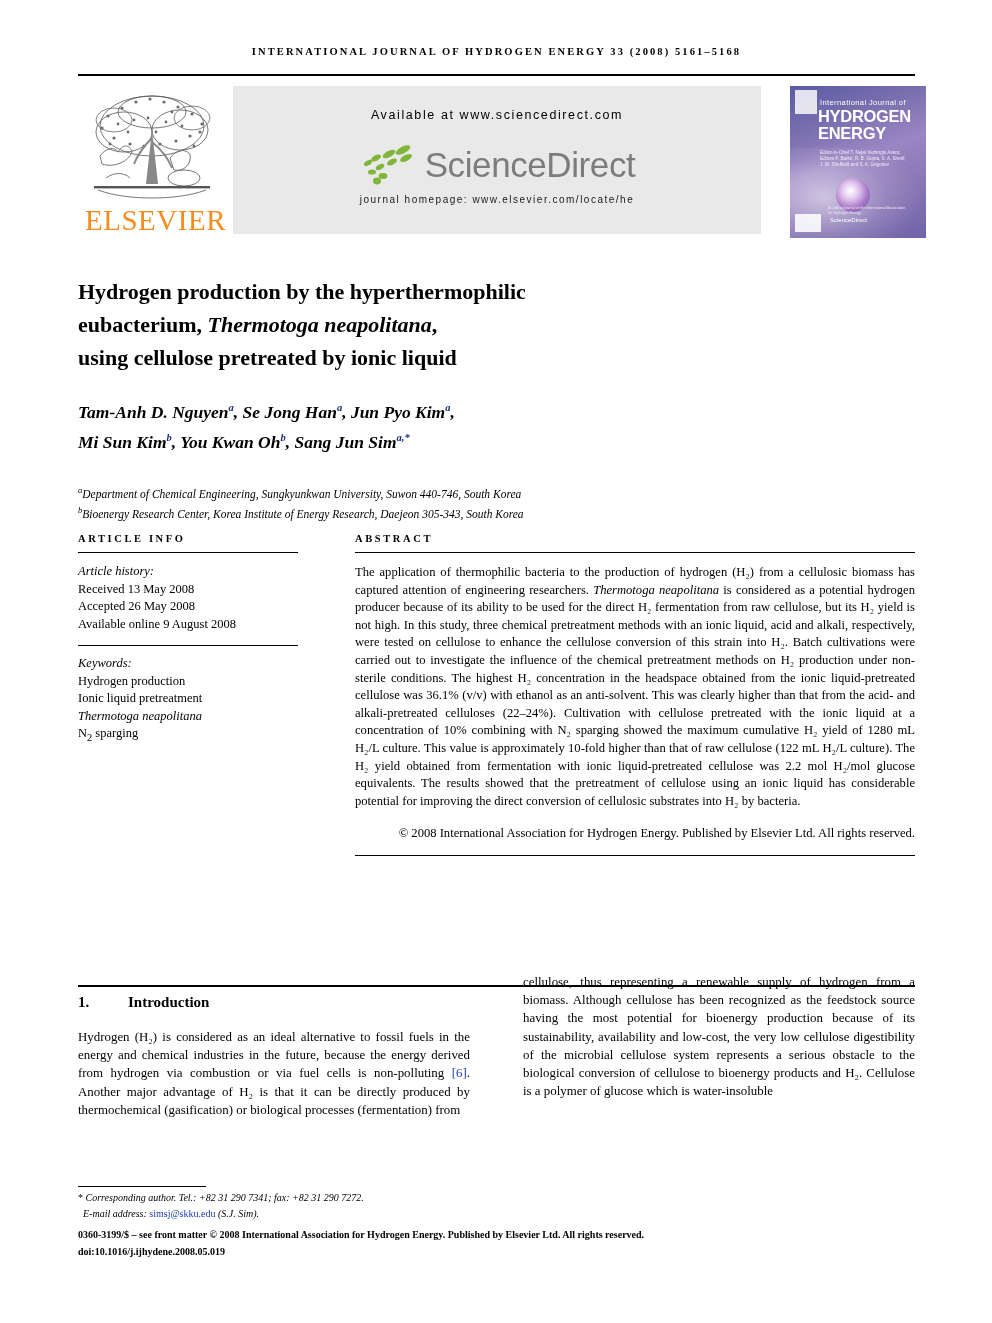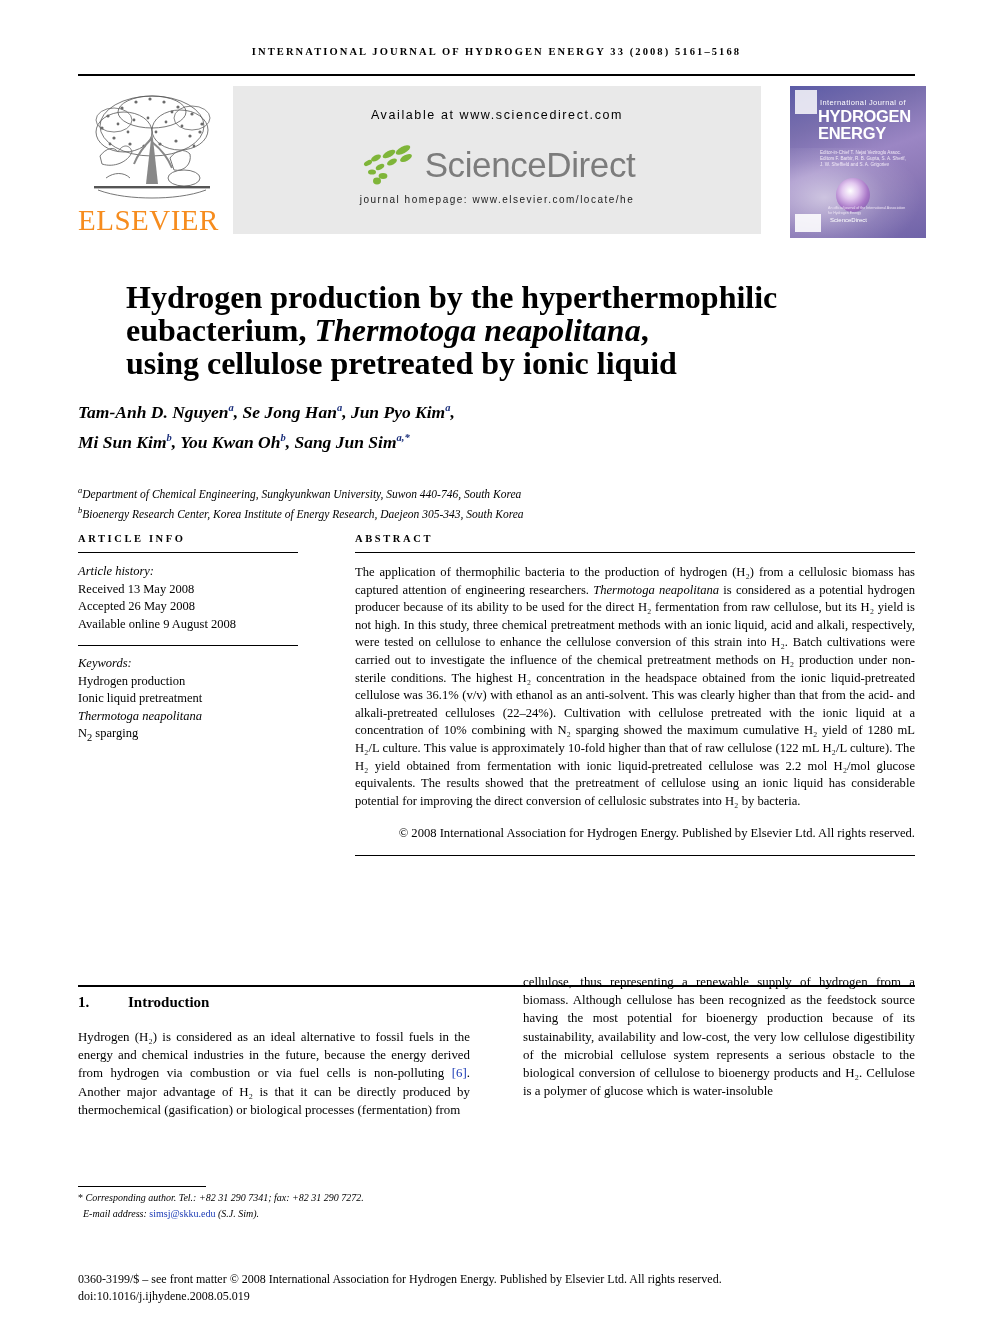--- a/index.html
+++ b/index.html
@@ -56,21 +56,21 @@
   .tree-box {
     position: absolute;
     left: 6px; top: 2px;
     width: 136px; height: 118px;
     overflow: hidden;
   }
   .elsevier-word {
     position: absolute;
     left: 0; top: 120px;
     width: 148px;
-    text-align: left;
+    text-align: right;
     font-family: "Liberation Serif", serif;
     font-size: 29px;
     letter-spacing: 0.5px;
     color: #F68C1E;
   }
   .sd-band {
     position: absolute;
     left: 155px; top: 2px;
     width: 528px; height: 148px;
     background: #e9e9e9;
@@ -188,24 +188,23 @@
     line-height: 4.6px;
   }
 
   
   .title {
     position: absolute;
     left: 78px; top: 260px;
     width: 720px;
     font-family: "Liberation Serif", serif;
     font-weight: bold;
-    font-size: 32px;
+    font-size: 22px;
     line-height: 33px;
     color: #000;
-    margin-left: 48px;
   }
   .title i { font-style: italic; }
 
   
   .authors {
     position: absolute;
     left: 78px; top: 395px;
     width: 760px;
     font-family: "Liberation Serif", serif;
     font-weight: bold;
@@ -339,24 +338,23 @@
     font-size: 10px;
     line-height: 16px;
   }
   .footnote .star { font-style: normal; }
   .mail { color: #1a3ab5; font-style: normal; }
   .imprint {
     position: absolute;
     left: 78px; top: 1227px;
     width: 860px;
     font-family: "Liberation Serif", serif;
-    font-weight: normal;
-    font-size: 12px;
+    font-weight: bold;
+    font-size: 10px;
     line-height: 16.5px;
-    margin-top: 44px;
   }
 </style>
 </head>
 <body>
 
 <div class="page">
 
   <div class="runhead">INTERNATIONAL JOURNAL OF HYDROGEN ENERGY 33 (2008) 5161–5168</div>
   <div class="rule-top"></div>
 

